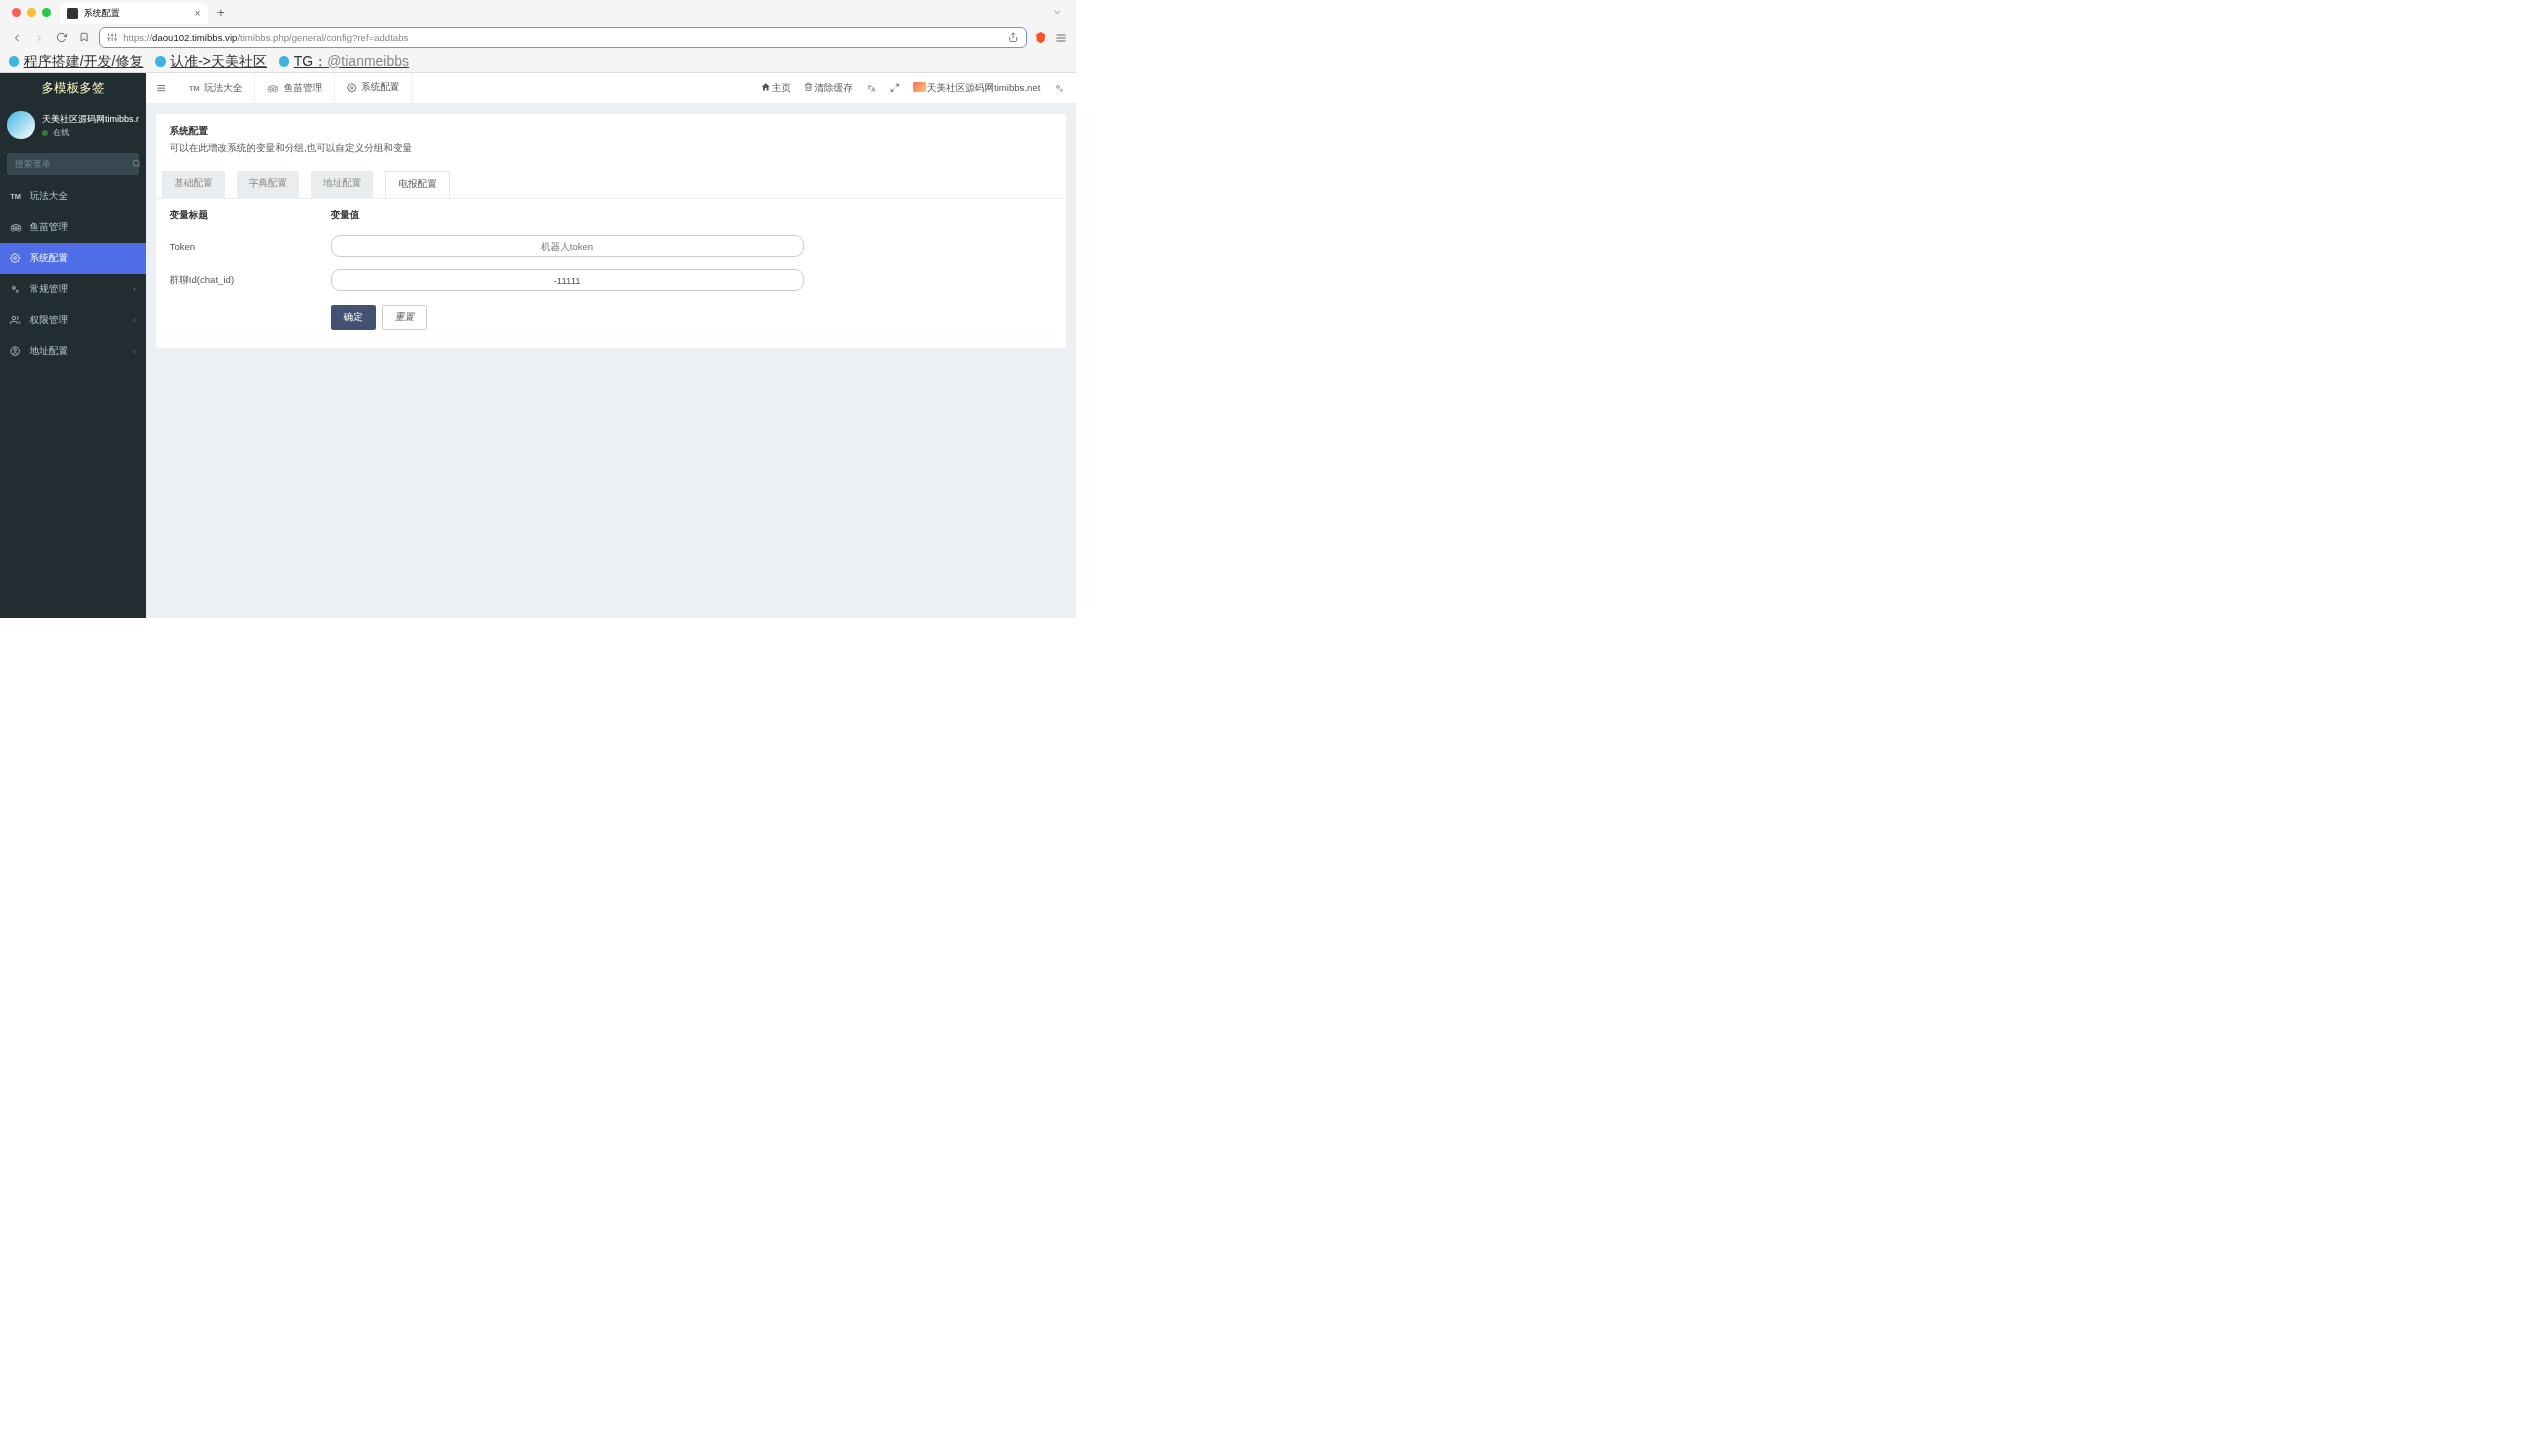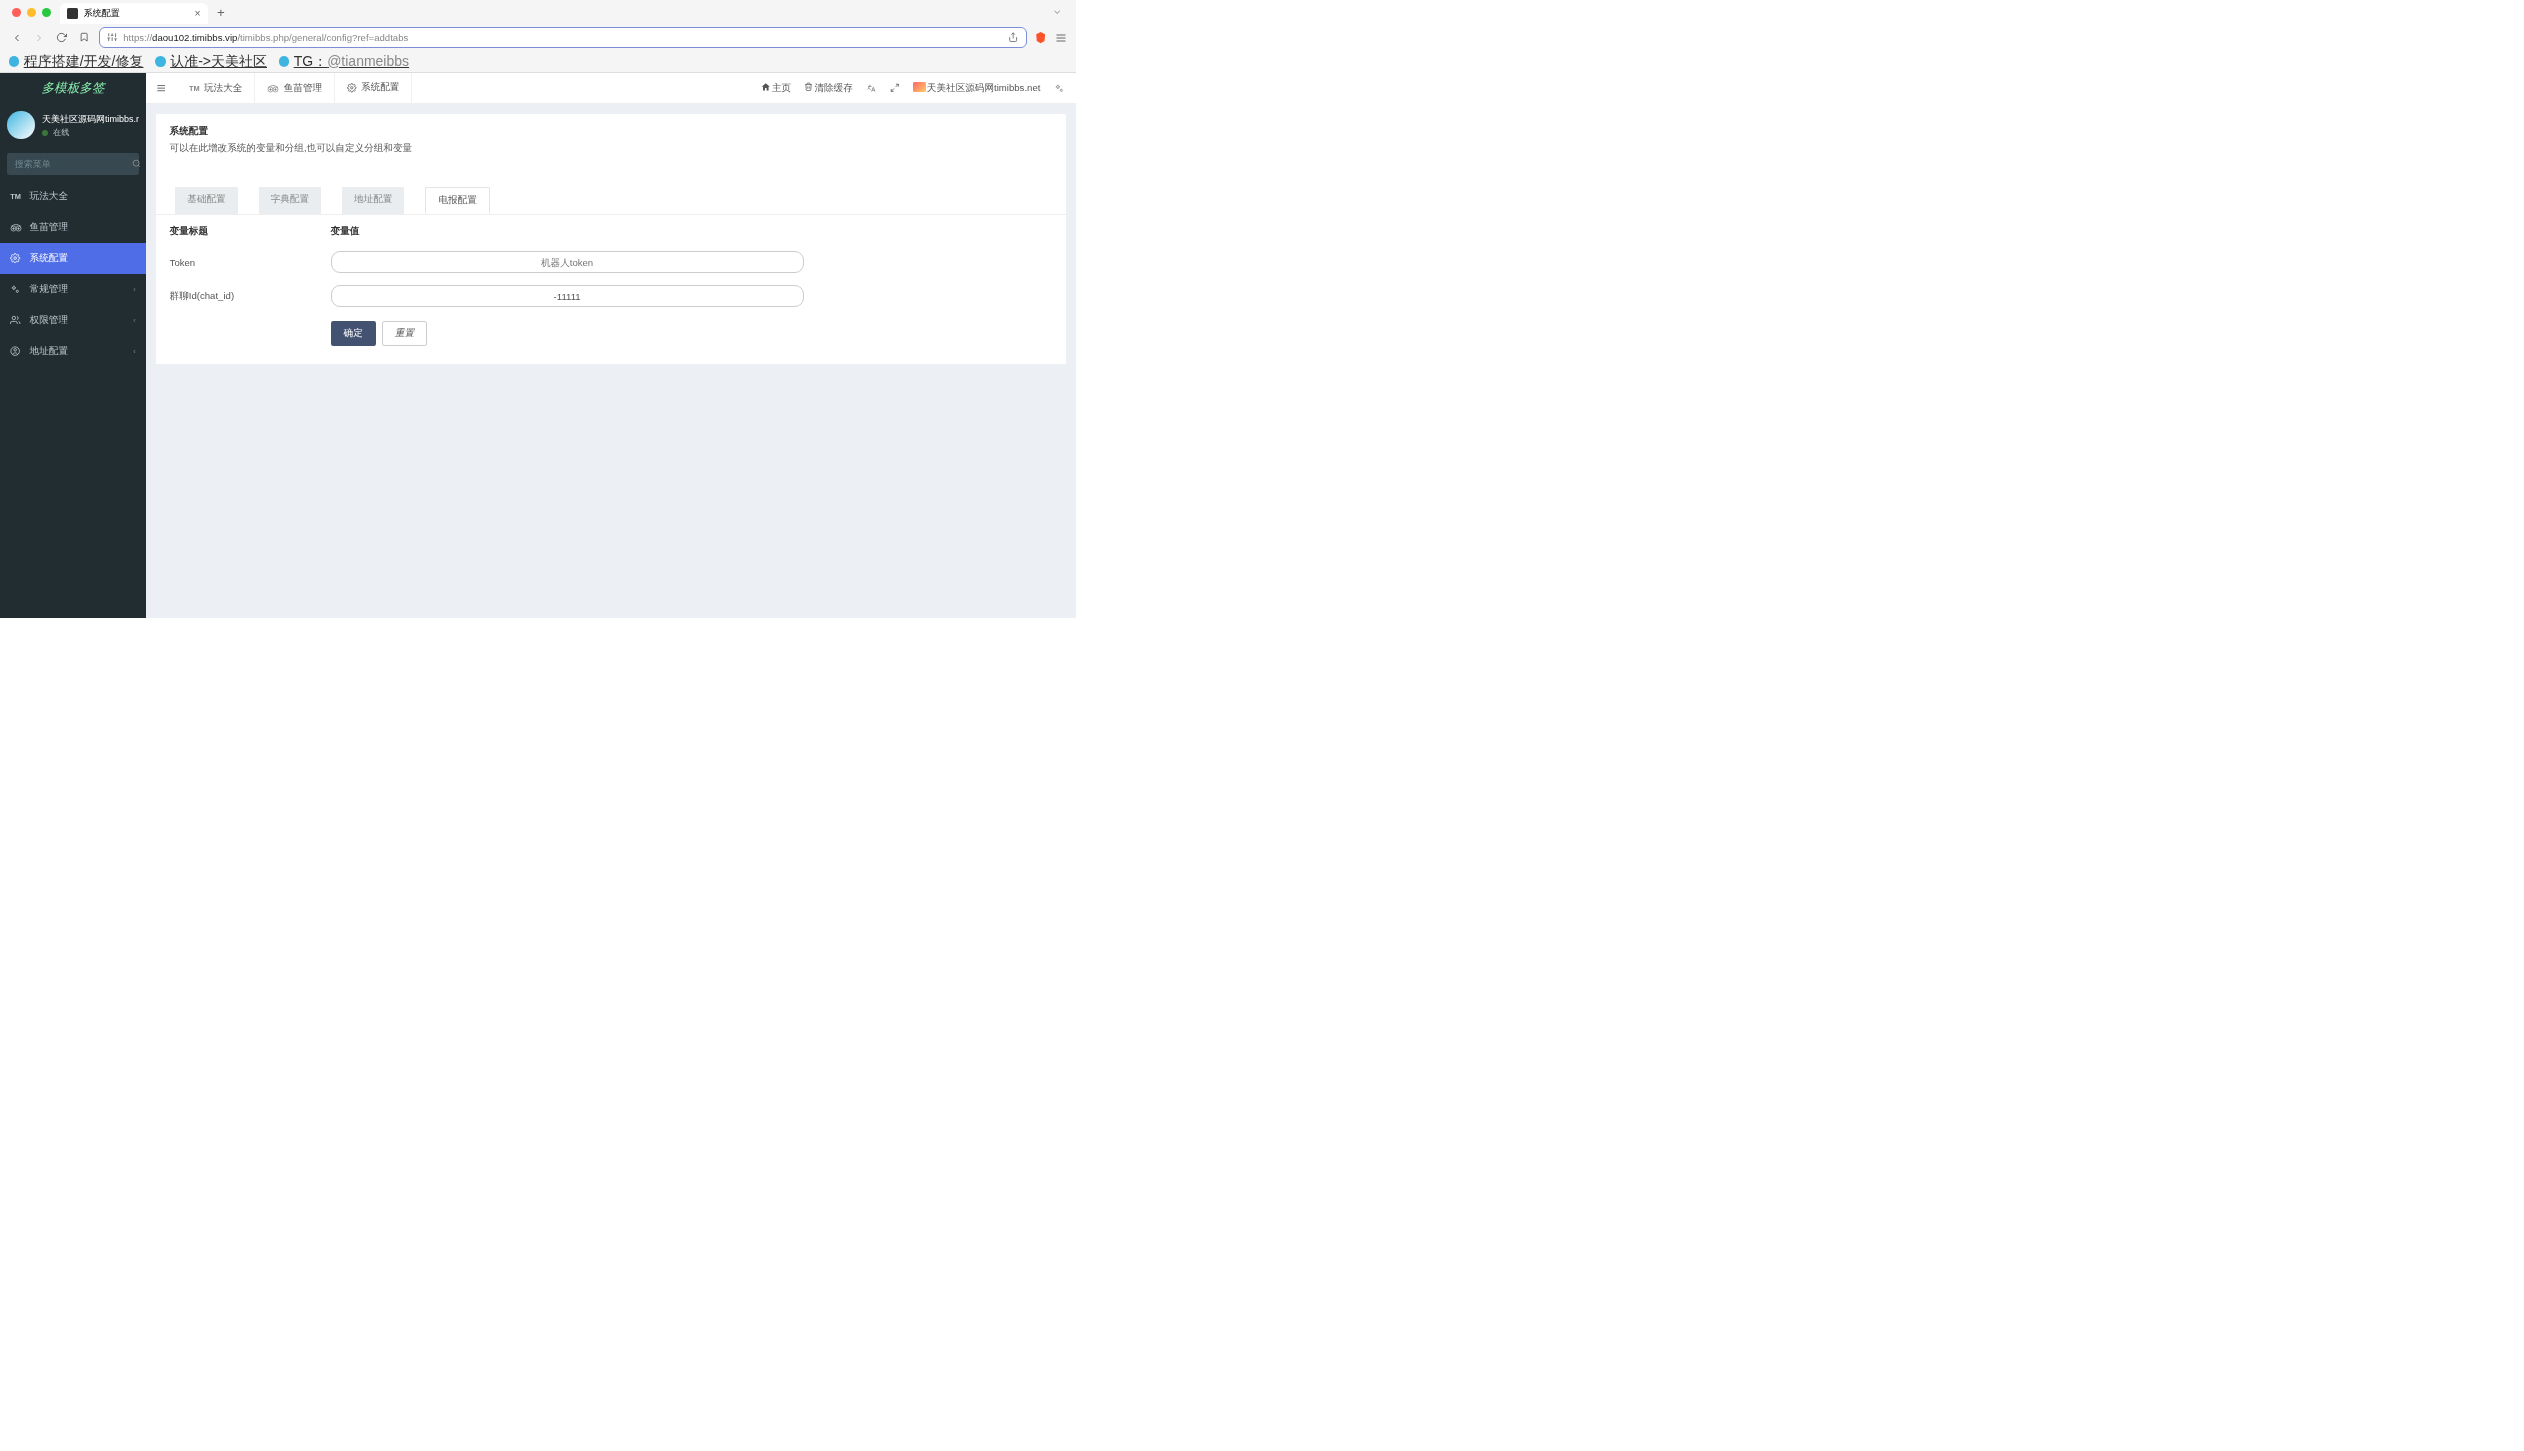--- a/index.html
+++ b/index.html
@@ -32,21 +32,21 @@
 .bookmarks-bar { display: flex; align-items: center; height: 21px; padding: 0 9px; gap: 12px; font-size: 14px; color: #333; text-decoration: underline; }
 .bookmark { display: flex; align-items: center; gap: 4.4px; cursor: pointer; }
 .bookmark-icon { width: 10.3px; height: 10.3px; background: #3eb5e0; border-radius: 50%; display: flex; align-items: center; justify-content: center; color: #fff; font-size: 6.7px; }
 .bookmark .handle { color: #888; text-align: right; }
 
 
 .app { display: flex; height: calc(100% - 71px); }
 
 
 .sidebar { width: 146px; background: #222d32; color: #b8c7ce; display: flex; flex-direction: column; flex-shrink: 0; }
-.brand { height: 31px; display: flex; align-items: center; justify-content: center; background: #222d32; color: #86efac; font-size: 12.6px; font-weight: 400; font-style: italic; }
+.brand { height: 31px; display: flex; align-items: center; justify-content: center; background: #222d32; color: #fef9c3; font-size: 12.6px; font-weight: 400; }
 .user-panel { display: flex; align-items: center; padding: 7.4px; gap: 7.4px; }
 .user-avatar { width: 28px; height: 28px; border-radius: 50%; background: linear-gradient(135deg, #3eb5e0, #fff); display: flex; align-items: center; justify-content: center; font-size: 6.7px; color: #fff; }
 .user-info { font-size: 9px; overflow: hidden; }
 .user-name { color: #fff; white-space: nowrap; }
 .user-status { display: flex; align-items: center; gap: 5px; color: #b8c7ce; font-size: 8.1px; margin-top: 1.5px; }
 .status-dot { width: 6px; height: 6px; background: #3c763d; border-radius: 50%; }
 
 .sidebar-search { padding: 6px 7.4px; }
 .sidebar-search-inner { display: flex; background: #374850; border-radius: 2.2px; height: 22px; align-items: center; padding: 0 7.4px; }
 .sidebar-search-inner input { flex: 1; background: transparent; border: none; color: #b8c7ce; font-size: 9px; outline: none; }
@@ -70,21 +70,21 @@
 .top-nav-right { margin-left: auto; display: flex; align-items: center; gap: 13.3px; padding: 0 12px; font-size: 9.6px; color: #555; }
 .top-nav-right .item { display: flex; align-items: flex-start; gap: 1px; cursor: pointer; }
 .top-nav-right .logo-small { width: 13.3px; height: 10.3px; background: linear-gradient(135deg, #f66, #fc6); border-radius: 1.5px; }
 
 .content { padding: 10.3px; }
 .panel { background: #fff; border-radius: 1.5px; }
 .panel-header { padding: 10.3px 13.3px 7.4px; }
 .panel-title { font-size: 9.6px; font-weight: bold; color: #333; margin-bottom: 4.4px; }
 .panel-desc { font-size: 9.6px; color: #555; }
 
-.tabs-row { display: flex; padding: 0 19px; gap: 21px; margin-top: 25px; }
+.tabs-row { display: flex; padding: 0 6px; gap: 12px; margin-top: 9px; }
 .config-tab { padding: 6px 12px; font-size: 9.6px; background: #eaedef; color: #888; cursor: pointer; border-radius: 0.7px; }
 .config-tab.active { background: #fff; color: #555; border: 0.7px solid #e4e4e4; border-bottom: 0.7px solid #fff; margin-bottom: -0.7px; }
 
 .form-area { padding: 10.3px 13.3px 18px; border-top: 0.7px solid #eee; margin-top: 0; }
 .form-header { display: flex; font-size: 9.6px; font-weight: bold; color: #333; padding-bottom: 7.4px; }
 .form-header .col-label { width: 161px; }
 .form-row { display: flex; align-items: center; padding: 6px 0; }
 .form-row .col-label { width: 161px; font-size: 9.6px; color: #555; }
 .form-row input { width: 473px; height: 22px; border: 0.7px solid #ccc; border-radius: 9px; padding: 0 7.4px; font-size: 9.6px; color: #555; text-align: center; }
 .form-actions { display: flex; gap: 6px; padding: 7.4px 0 0 161px; }

